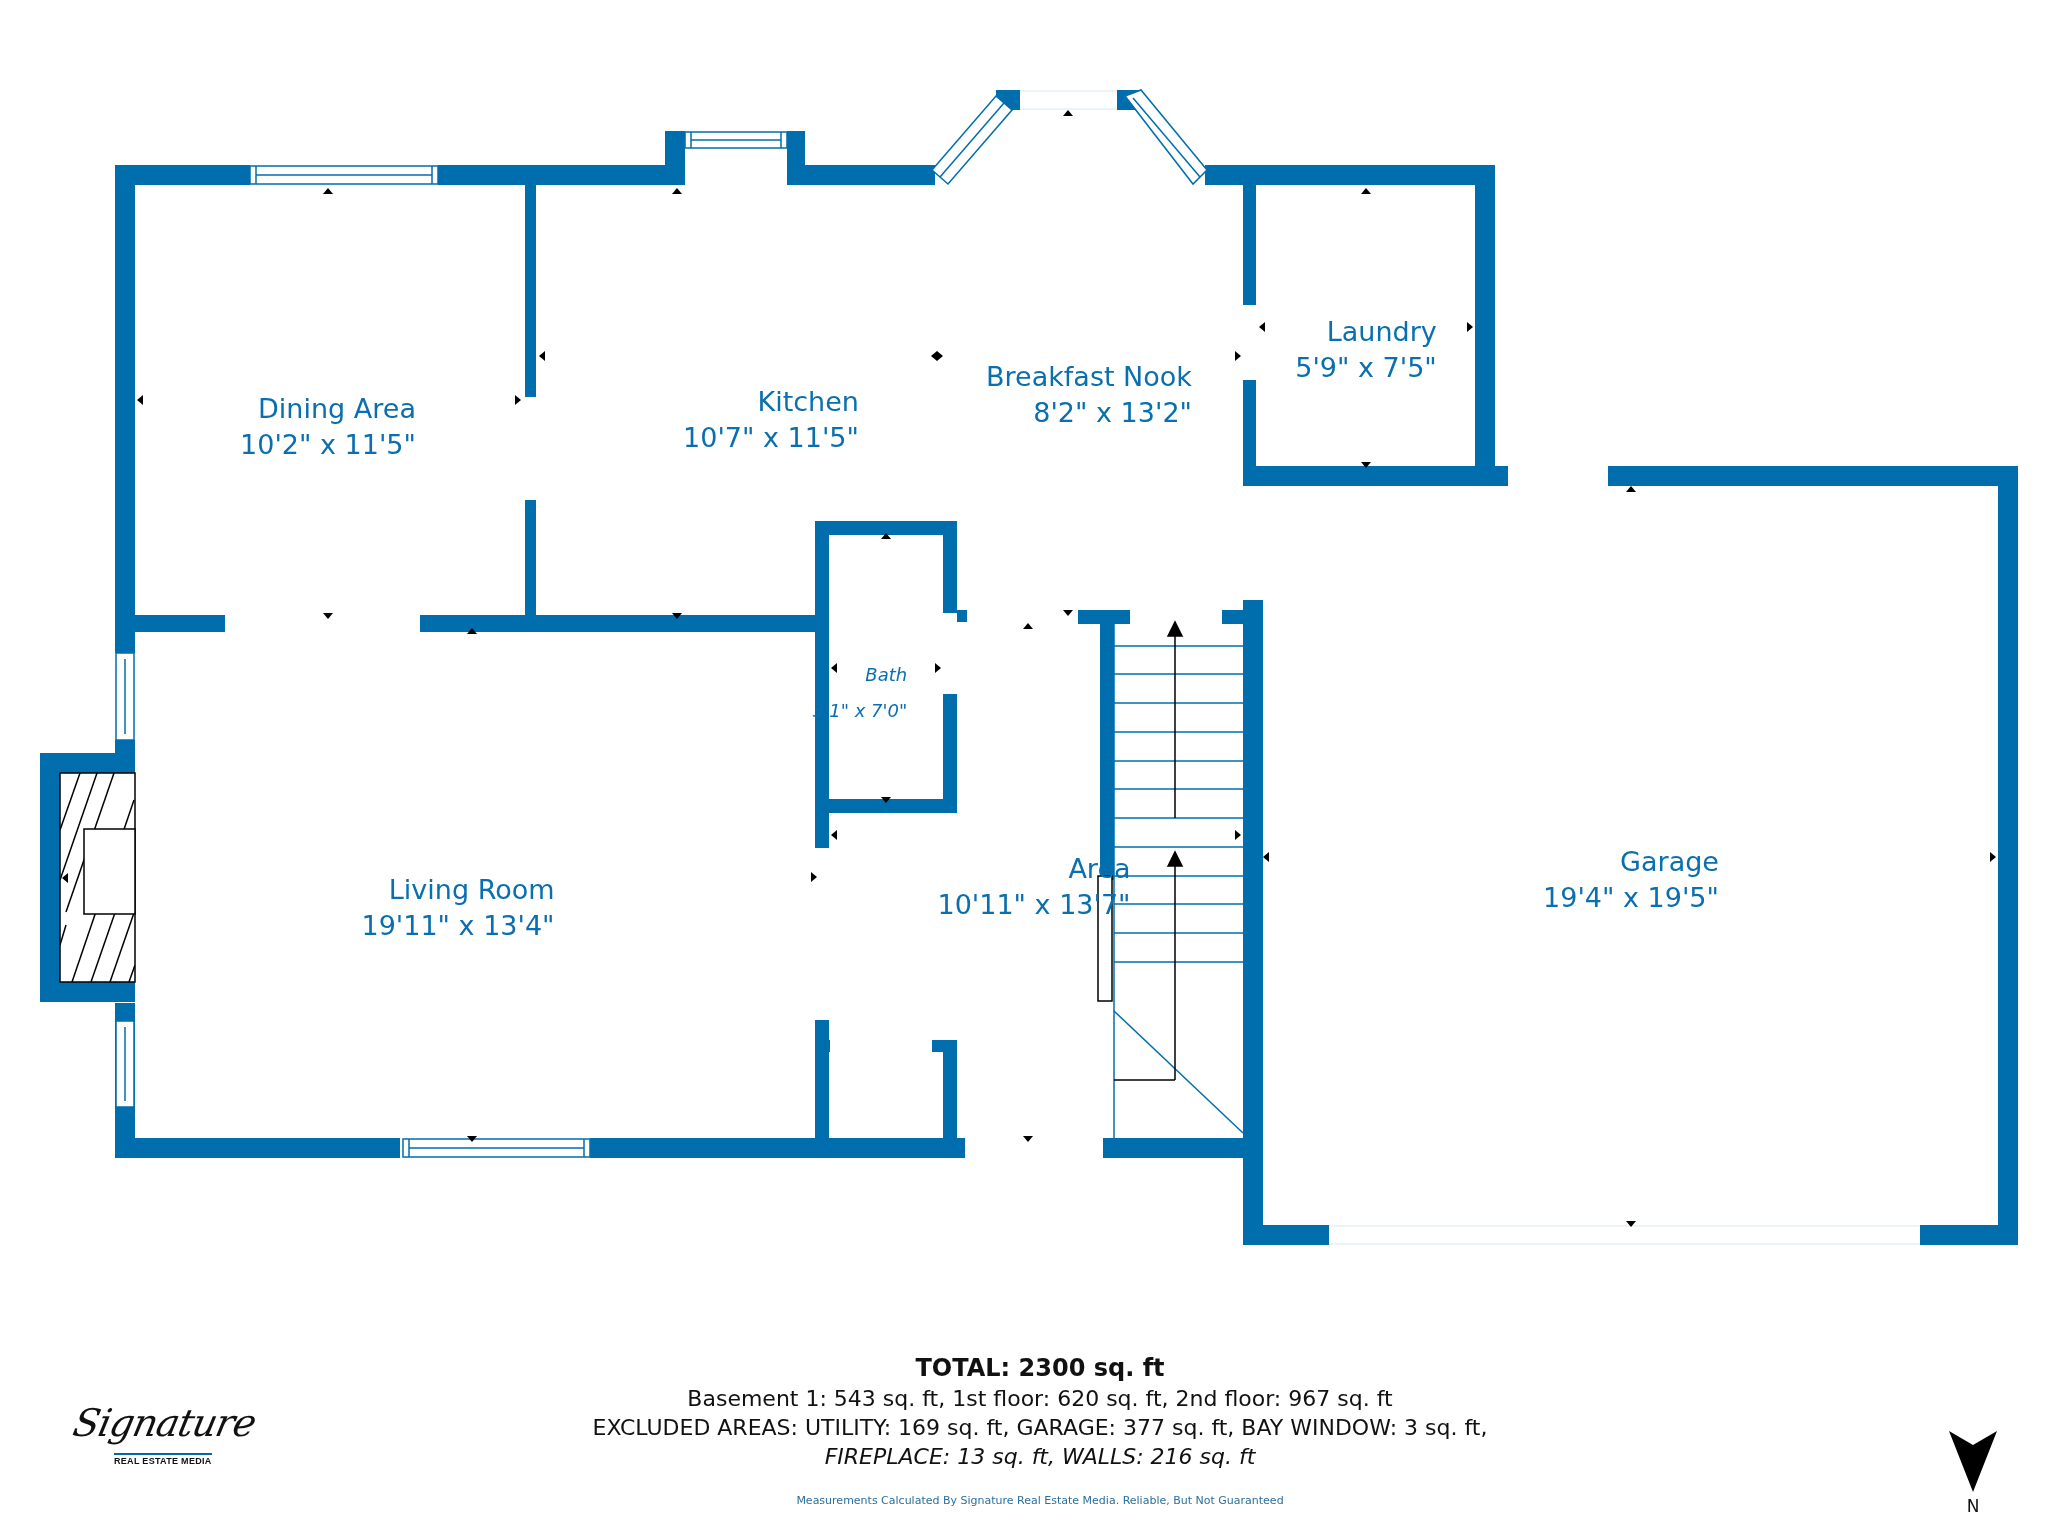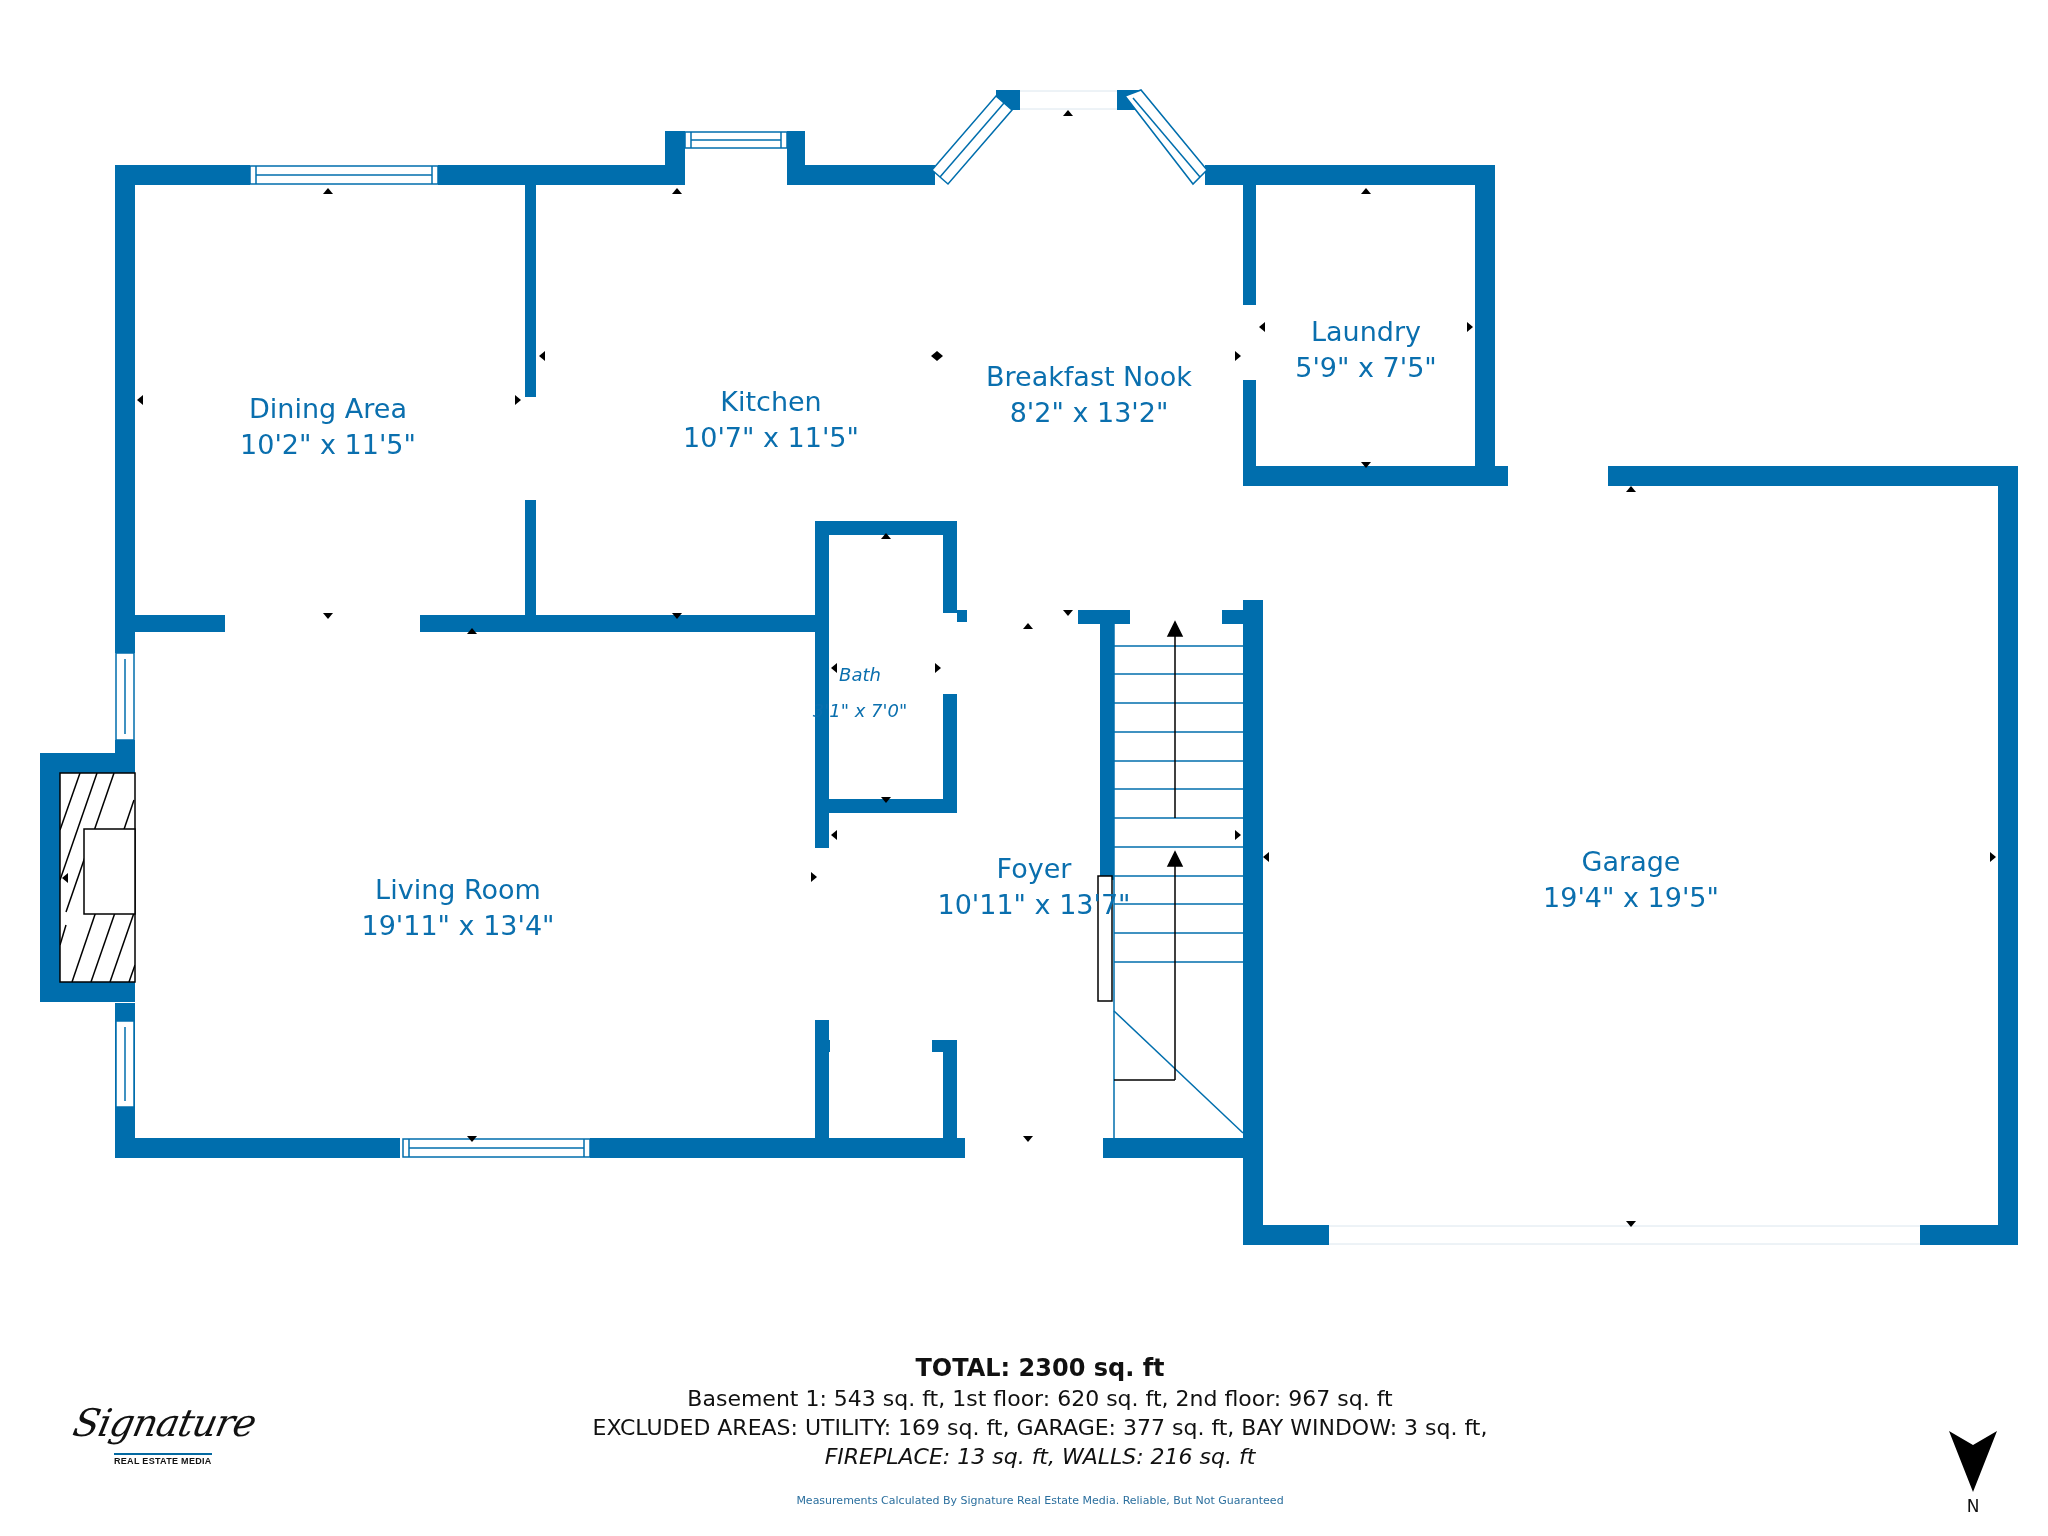--- a/index.html
+++ b/index.html
@@ -1,18 +1,18 @@
 <!DOCTYPE html>
 <html><head>
 <meta charset="utf-8">
 <style>
   html, body { margin:0; padding:0; background:#ffffff; }
   body { width:2048px; height:1536px; position:relative; overflow:hidden; font-family:"DejaVu Sans", sans-serif; }
   #plan { position:absolute; left:0; top:0; width:2048px; height:1340px; }
-  .room-label { position:absolute; text-align:center; color:#0A6FAE; font-family:"DejaVu Sans", sans-serif; font-size:27px; line-height:36px; transform:translate(-50%,-50%); white-space:nowrap; }
+  .room-label { position:absolute; text-align:right; color:#0A6FAE; font-family:"DejaVu Sans", sans-serif; font-size:27px; line-height:36px; transform:translate(-50%,-50%); white-space:nowrap; }
   .footer { position:absolute; left:0; width:2048px; text-align:center; color:#111; font-family:"DejaVu Sans", sans-serif;margin-left:16px; }
   .f-total { top:1354px; font-size:24px; font-weight:bold; }
   .f-line { font-size:22px; }
   .f-l1 { top:1386px; }
   .f-l2 { top:1415px; }
   .f-l3 { top:1444px;font-style:italic; }
   .f-disclaimer { top:1494px; font-size:11px; color:#2B6F9E; }
   .logo { position:absolute; left:70px; top:1395px; width:150px; height:90px; }
   .logo-script { position:absolute; left:4px; top:6px; font-family:"DejaVu Serif", serif; font-style:italic; font-size:38px; color:#111; transform:skewX(-12deg); letter-spacing:-1px; }
   .logo-sub { position:absolute; left:44px; top:58px; font-family:"Liberation Sans", sans-serif; font-weight:bold; font-size:9px; color:#111; letter-spacing:0.3px; border-top:2px solid #0369a1; padding-top:1px; }
@@ -226,21 +226,21 @@
 </div>
 <div class="room-label" style="left:860px; top:693px; font-size:18px;font-style:italic;">
   <div>Bath</div>
   <div>3'1" x 7'0"</div>
 </div>
 <div class="room-label" style="left:458px; top:908px;">
   <div>Living Room</div>
   <div>19'11" x 13'4"</div>
 </div>
 <div class="room-label" style="left:1034px; top:887px;">
-  <div>Foyer</div>
+  <div>Area</div>
   <div>10'11" x 13'7"</div>
 </div>
 <div class="room-label" style="left:1631px; top:880px;">
   <div>Garage</div>
   <div>19'4" x 19'5"</div>
 </div>
 
 <div class="footer f-total">TOTAL: 2300 sq. ft</div>
 <div class="footer f-line f-l1">Basement 1: 543 sq. ft, 1st floor: 620 sq. ft, 2nd floor: 967 sq. ft</div>
 <div class="footer f-line f-l2">EXCLUDED AREAS: UTILITY: 169 sq. ft, GARAGE: 377 sq. ft, BAY WINDOW: 3 sq. ft,</div>

